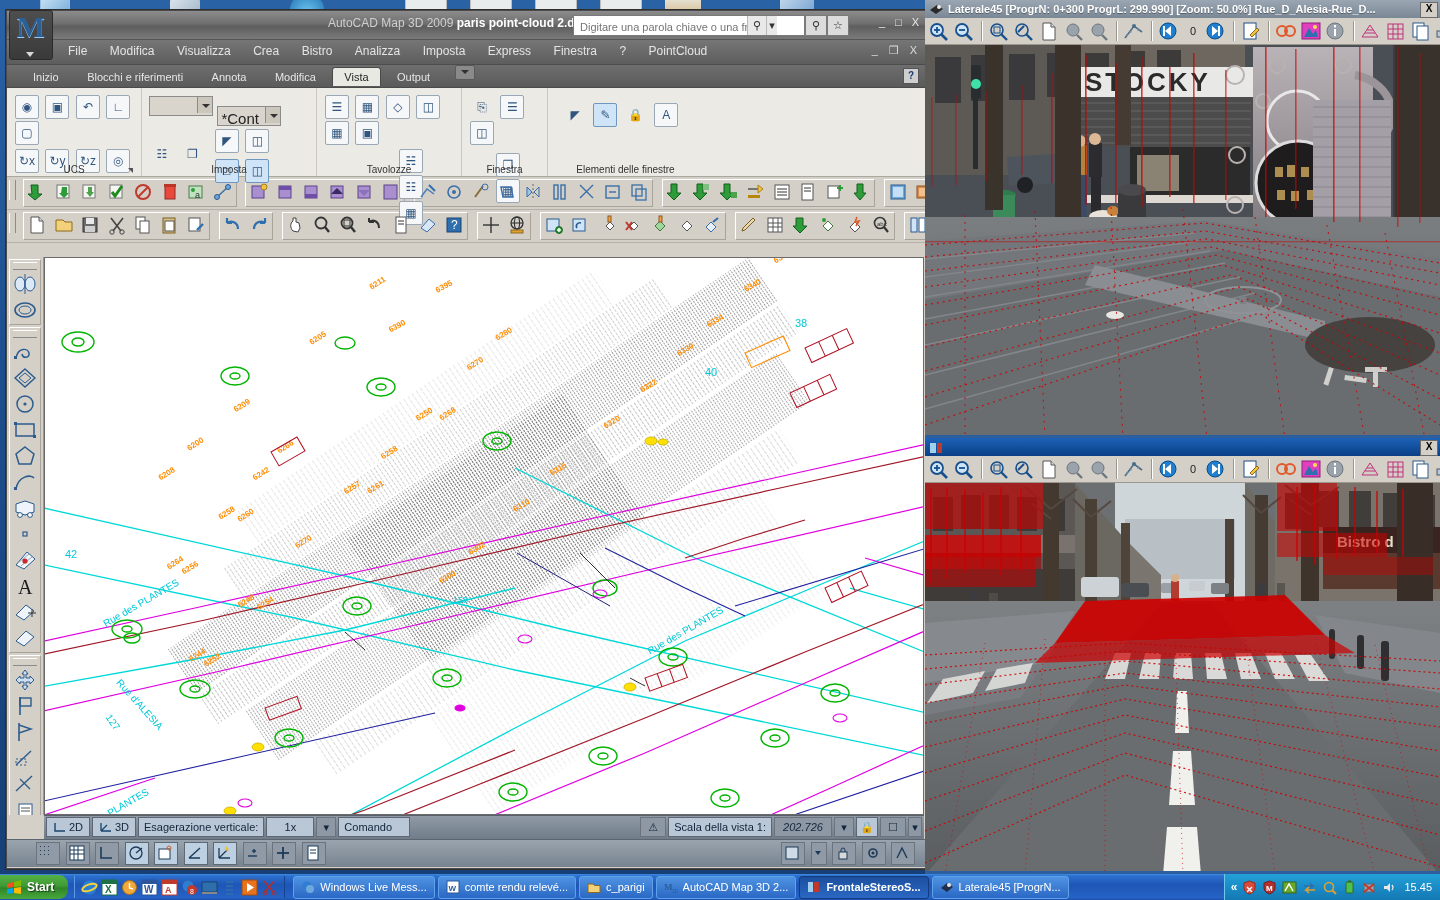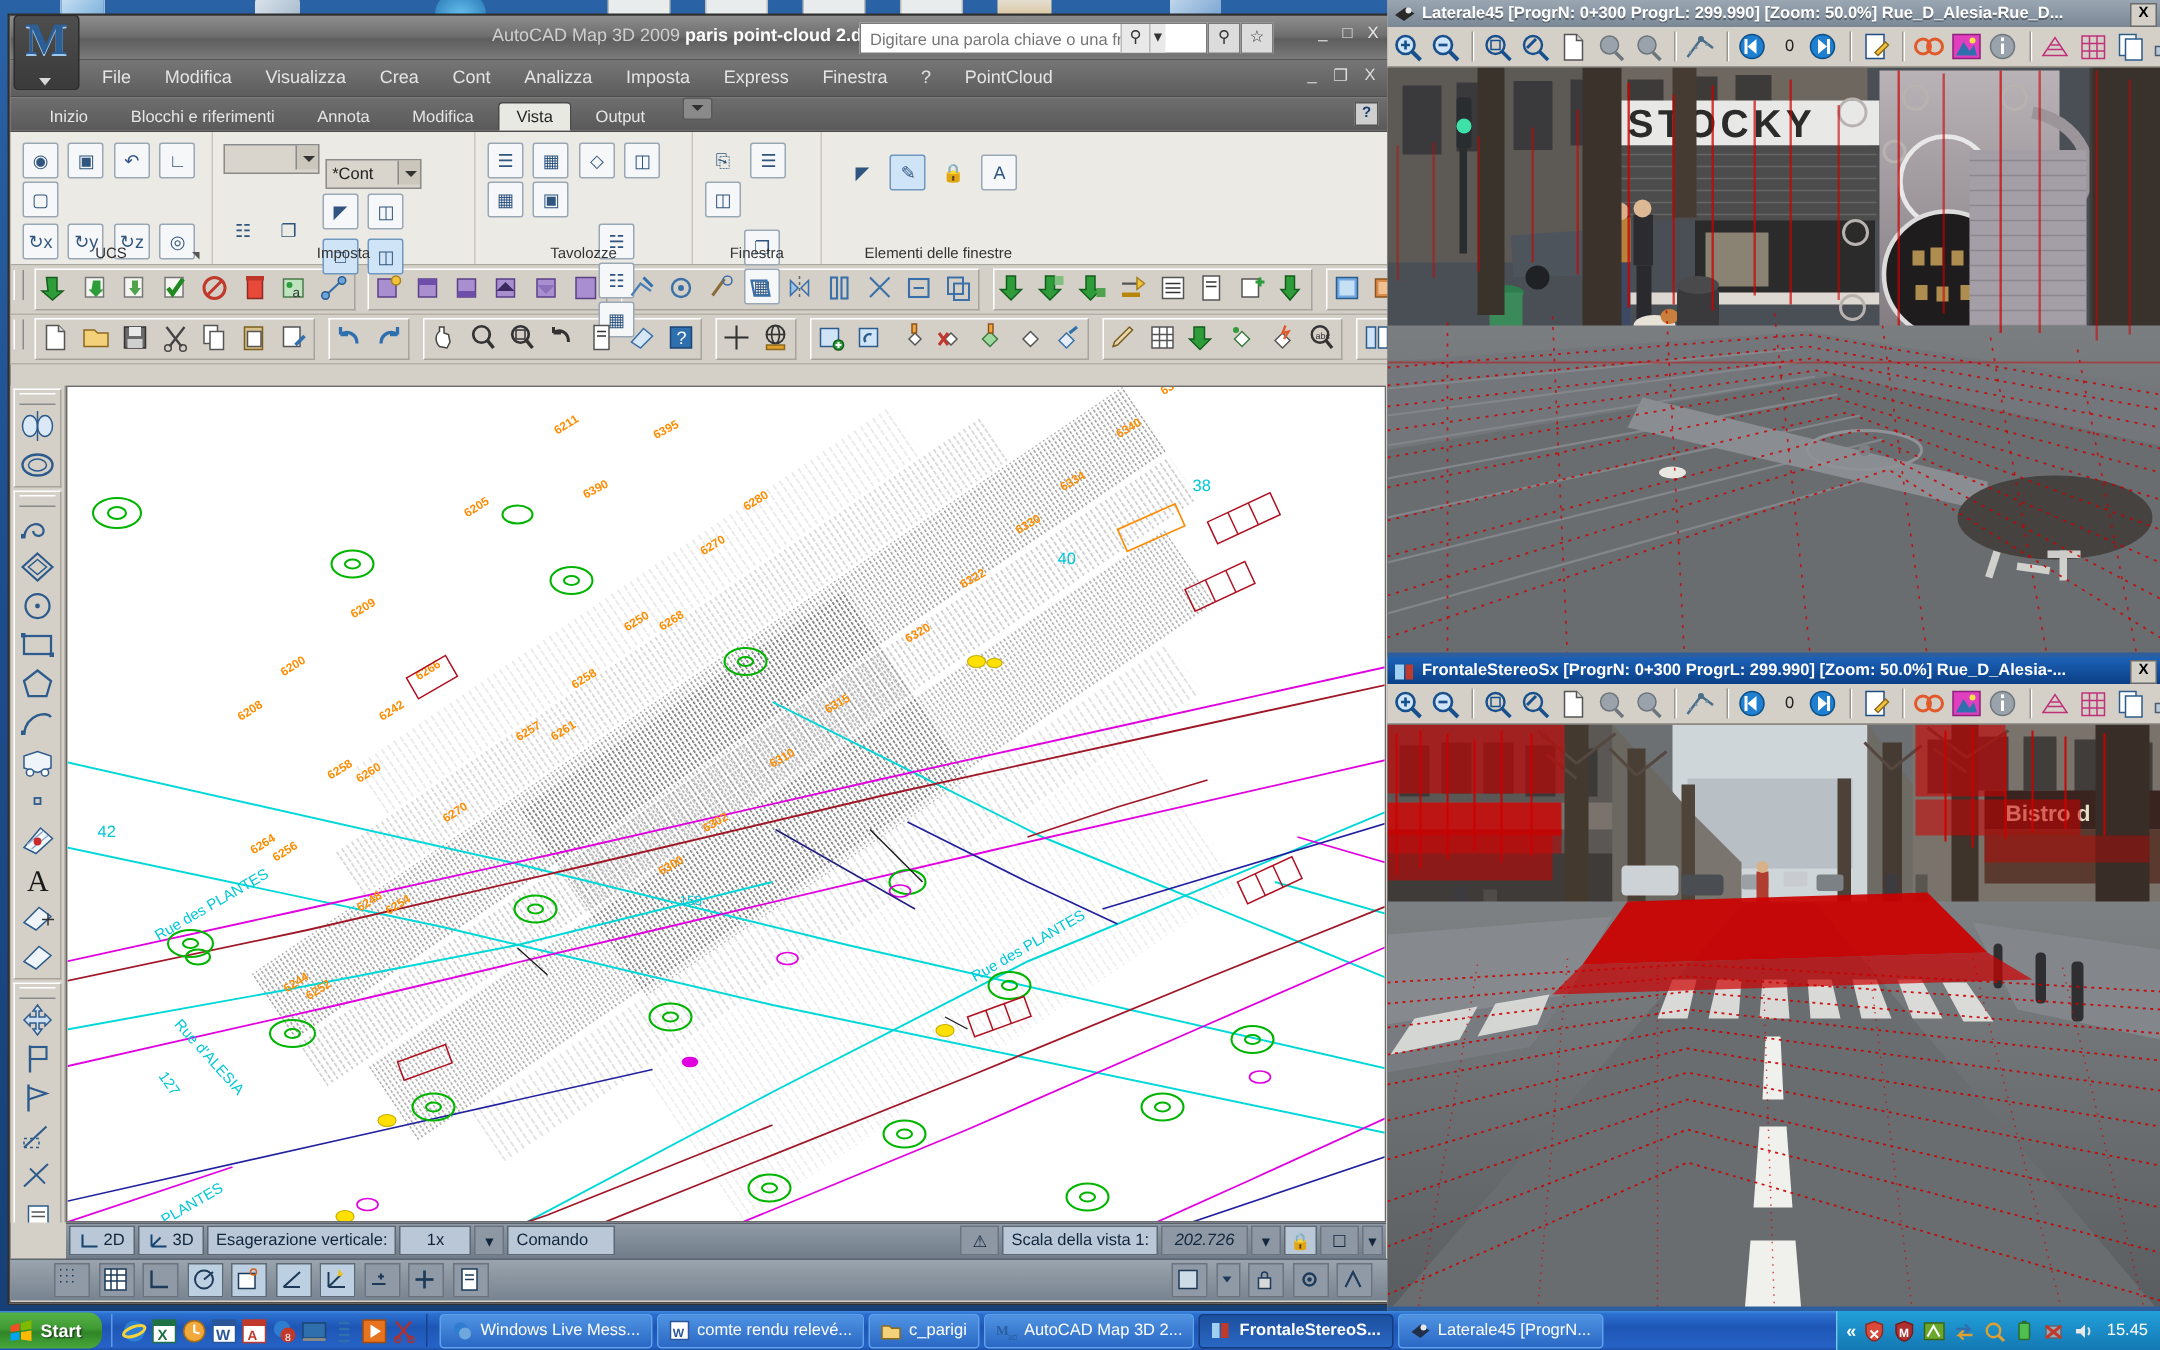--- a/index.html
+++ b/index.html
@@ -71,21 +71,21 @@
   .rpanel .rp-content{padding:6px 7px 0 7px;}
   .rpanel .rp-title{position:absolute;bottom:1px;left:0;right:0;text-align:center;font-size:10px;color:#333;}
   .rpanel .rp-title .arr{position:absolute;right:8px;bottom:2px;width:0;height:0;
       border-left:5px solid transparent;border-top:5px solid #555;}
   .icoBox{display:inline-block;width:24px;height:24px;border:1px solid #9aa7b5;background:#f6f7f9;
       margin:1px;position:relative;box-sizing:border-box;border-radius:2px;vertical-align:top;}
   .icoBox.noborder{border-color:transparent;background:transparent;}
   .icoBox.sel{background:#cfe4f7;border-color:#6f97c0;}
   .icoSm{font-size:12px;line-height:22px;text-align:center;display:block;color:#30557e;}
   .combo{width:62px;height:18px;border:1px solid #8b8b8b;background:#d9d5cc;position:relative;
-      display:inline-block;vertical-align:top;margin:2px 0;font-size:11px;color:#222;}
+      display:inline-block;vertical-align:top;margin:2px 0;font-size:15px;color:#222;}
   .combo .cv{padding:3px 0 0 3px;display:block;white-space:nowrap;overflow:hidden;}
   .combo .cb{position:absolute;right:0;top:0;width:14px;height:16px;background:#cbc7bd;border-left:1px solid #8b8b8b;}
   .combo .cb:after{content:"";position:absolute;left:4px;top:7px;border-left:4px solid transparent;
       border-right:4px solid transparent;border-top:4px solid #333;}
 
   
   .tbrow{height:30px;background:#d4d0c8;border-bottom:1px solid #b5b1a8;white-space:nowrap;padding-top:2px;}
   .tbgrp{display:inline-block;border:1px solid #a8a49c;border-top-color:#fff;border-left-color:#fff;
       margin:0 2px;padding:1px 2px;height:24px;vertical-align:top;background:#d4d0c8;}
   .tbi{display:inline-block;width:22px;height:22px;position:relative;vertical-align:top;}
@@ -214,21 +214,21 @@
       <span>□</span>
       <span>X</span>
     </div>
   </div>
 
   <div id="cadMenu">
     <span class="mi">File</span>
     <span class="mi">Modifica</span>
     <span class="mi">Visualizza</span>
     <span class="mi">Crea</span>
-    <span class="mi">Cont</span>
+    <span class="mi">Bistro</span>
     <span class="mi">Analizza</span>
     <span class="mi">Imposta</span>
     <span class="mi">Express</span>
     <span class="mi">Finestra</span>
     <span class="mi">?</span>
     <span class="mi">PointCloud</span>
     <span class="mwbtns">
       <span>_</span>
       <span>❐</span>
       <span>X</span>
@@ -1403,21 +1403,20 @@
 </div>
 
 <div class="photoWin" id="win-frontale" style="top:438px;height:436px;">
   <div class="pw-title" style="background:linear-gradient(180deg,#1d62b8,#0a3f86);">
     <span class="pw-ico">
       <svg width="15" height="13">
           <rect x="1" y="2" width="6" height="10" fill="#9fd0f0"></rect>
           <rect x="8" y="2" width="5" height="10" fill="#c03a2b"></rect>
         </svg>
     </span>
-    <span style="white-space:nowrap;overflow:hidden;width:470px;">FrontaleStereoSx  [ProgrN: 0+300 ProgrL: 299.990] [Zoom: 50.0%] Rue_D_Alesia-...</span>
     <span class="pw-close">X</span>
   </div>
   <div class="pw-tb">
     <span class="pwbtn"><svg width="24" height="22">
           <circle cx="10" cy="10" r="6" fill="#cfe4f7" stroke="#17508d" stroke-width="1.8"></circle>
           <line x1="14" y1="14" x2="20" y2="20" stroke="#17508d" stroke-width="2.6"></line>
           <line x1="7" y1="10" x2="13" y2="10" stroke="#17508d" stroke-width="1.8"></line>
           <line x1="10" y1="7" x2="10" y2="13" stroke="#17508d" stroke-width="1.8"></line>
         </svg></span>
     <span class="pwbtn"><svg width="24" height="22">

